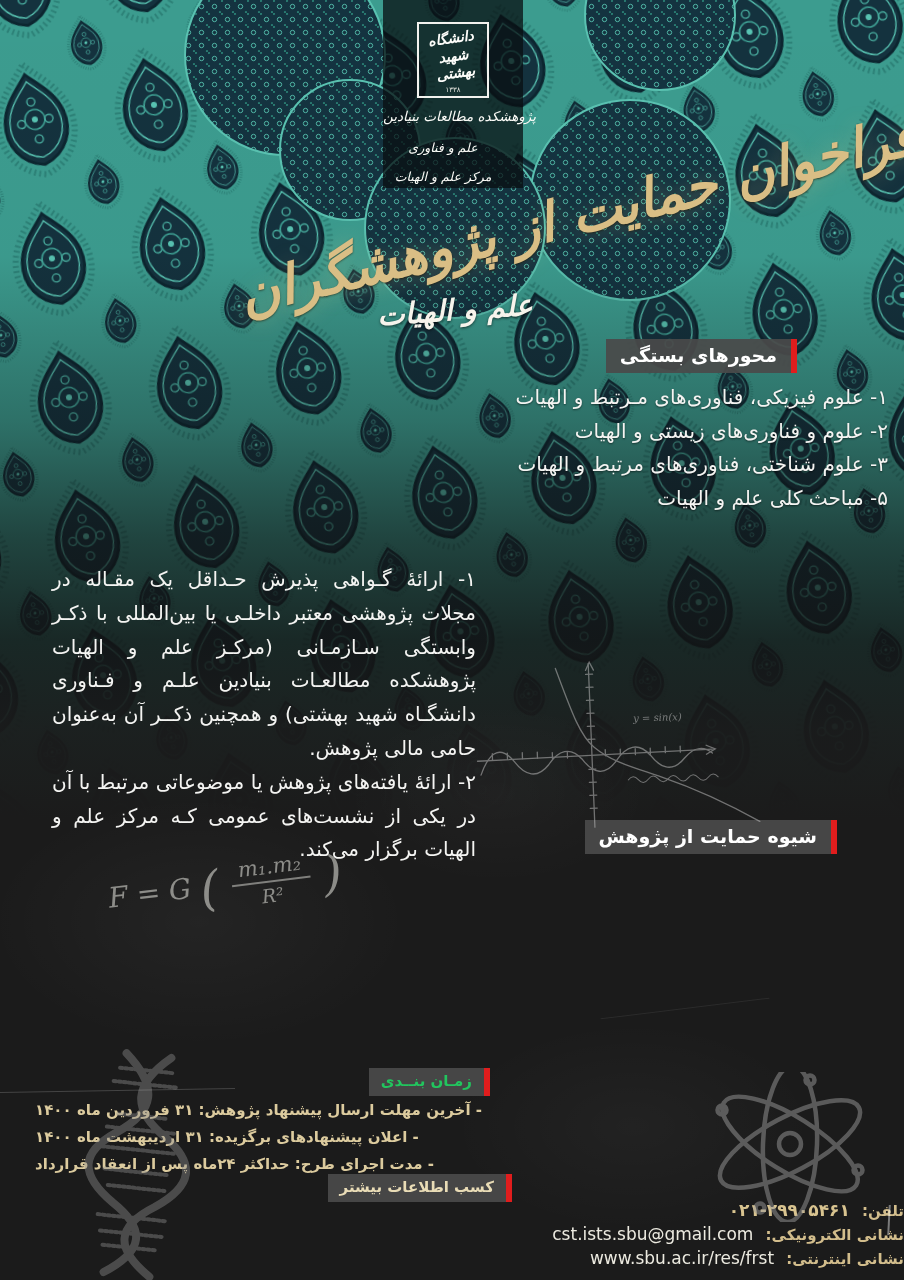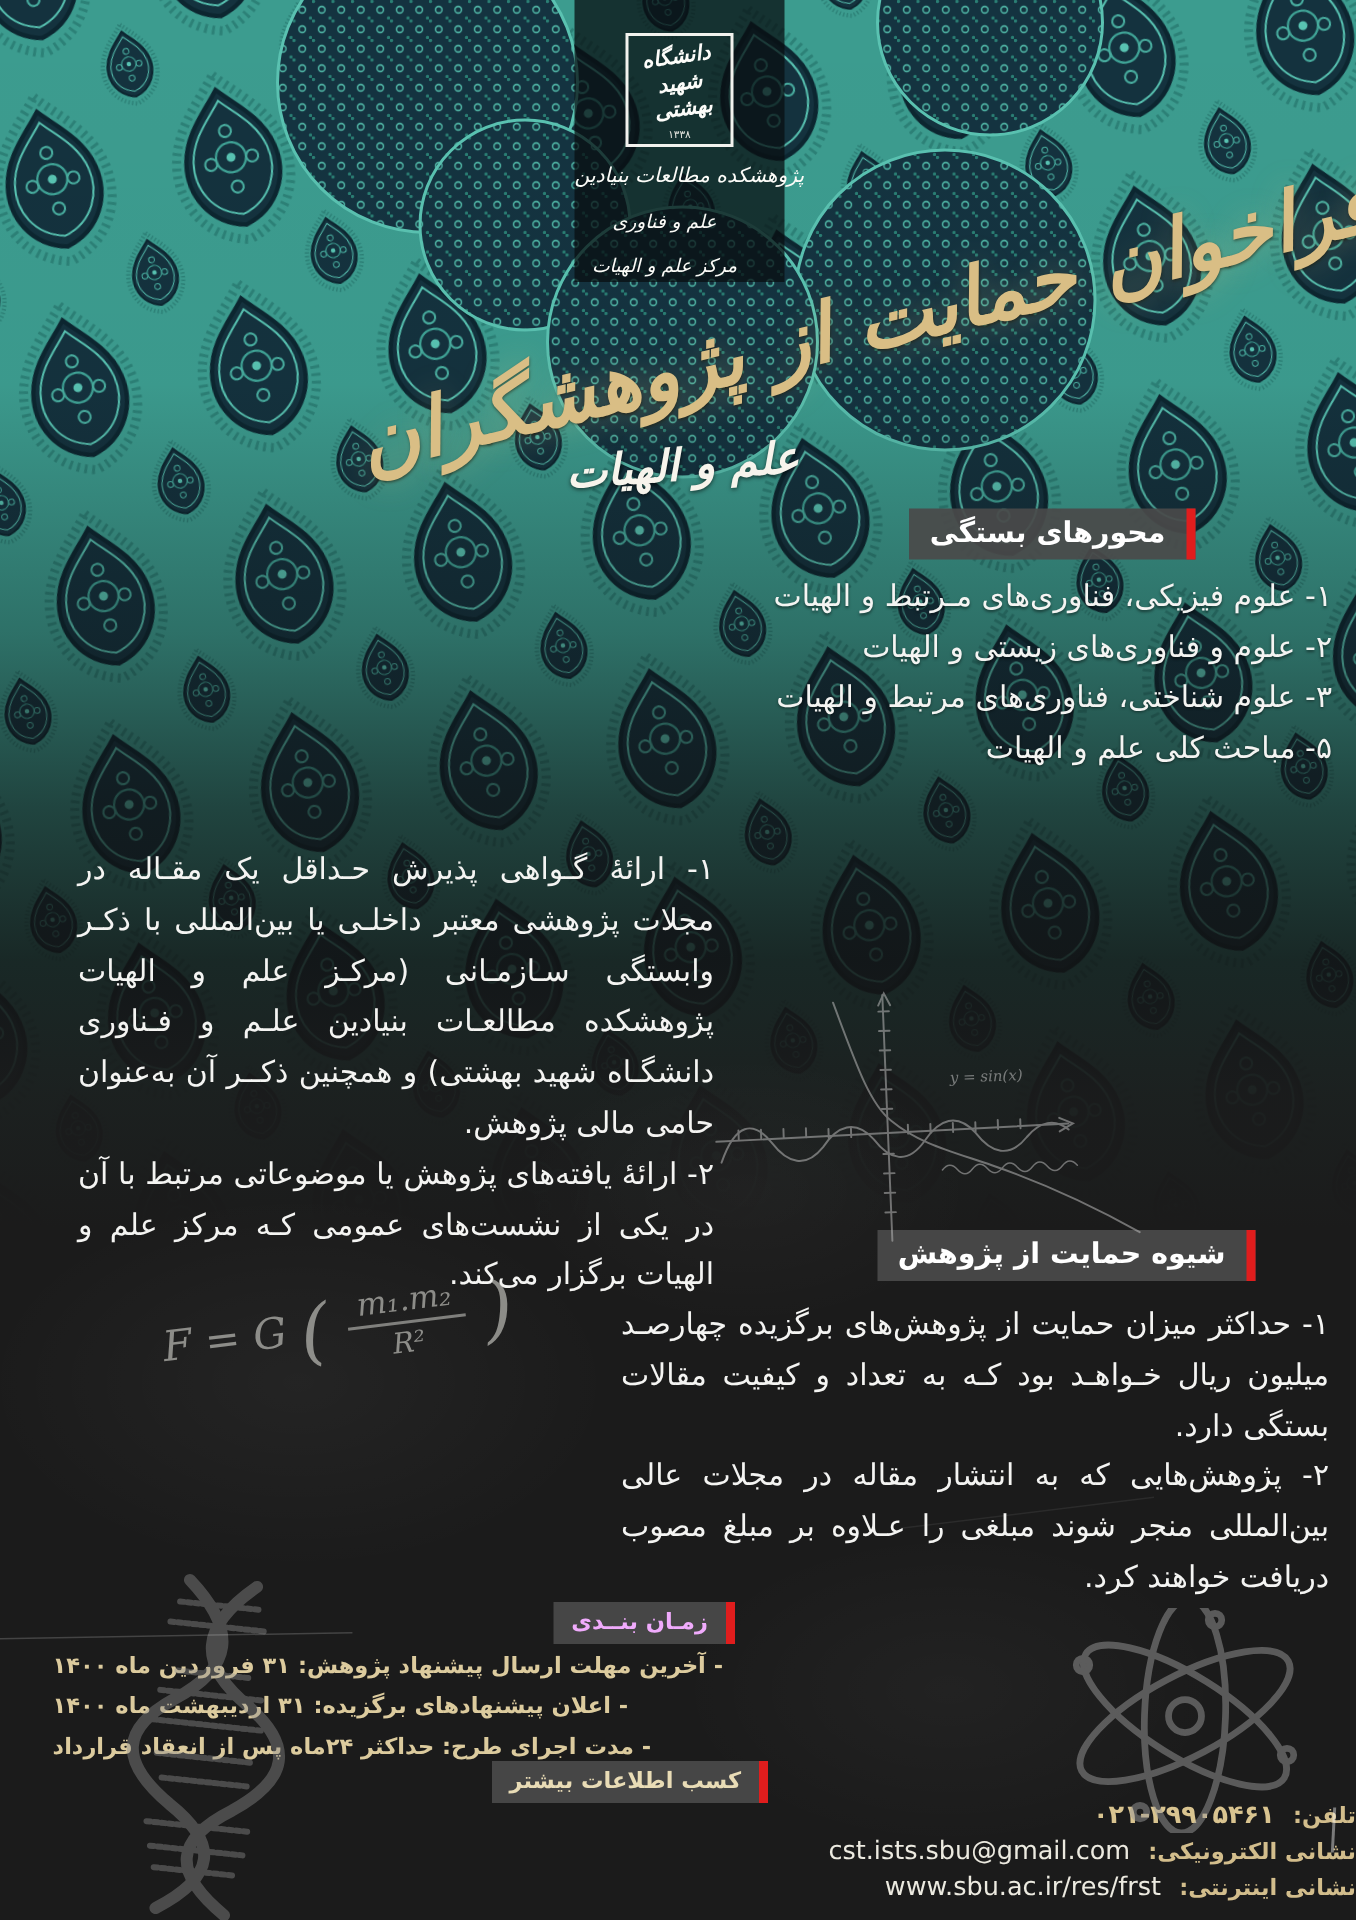--- a/index.html
+++ b/index.html
@@ -39,21 +39,21 @@
          transform:rotate(-4deg);font:italic 700 29px "DejaVu Serif",serif;color:#f7f4ec;
          text-shadow:0 1px 3px rgba(0,0,0,0.6);}
 
   .sec-head{position:absolute;background:rgba(74,74,74,0.92);color:#fff;direction:rtl;
             font-weight:700;font-size:19px;padding:5px 14px 7px 14px;padding-right:20px;
             white-space:nowrap;}
   .sec-head .bar{position:absolute;right:0;top:0;bottom:0;width:6px;background:#e01d1d;}
   .h-topics{right:107px;top:339px;}
   .h-oblig{right:429px;top:521px;}
   .h-support{right:67px;top:820px;}
-  .h-schedule{right:414px;top:1068px;font-size:15px;color:#f0abfc;padding:4px 12px 6px;padding-right:18px;}
+  .h-schedule{right:414px;top:1068px;font-size:15px;color:#22c55e;padding:4px 12px 6px;padding-right:18px;}
   .h-info{right:392px;top:1174px;font-size:15px;color:#e9dcb6;padding:4px 12px 6px;padding-right:18px;}
 
   .topics{position:absolute;right:16px;top:381px;width:620px;direction:rtl;text-align:right;
           color:#f4f4f2;font-size:20px;line-height:33.5px;text-shadow:0 1px 2px rgba(0,0,0,0.5);}
   .body-text{position:absolute;direction:rtl;text-align:justify;color:#f4f4f2;font-size:20px;
           line-height:33.8px;}
   .body-text p{margin:0;}
   .oblig{right:428px;top:563px;width:424px;}
   .support{right:18px;top:866px;width:472px;}
 
@@ -153,24 +153,20 @@
 
   <div class="body-text oblig">
     <p>۱- ارائۀ گـواهی پذیرش حـداقل یک مقـاله در مجلات پژوهشی معتبر داخلـی یا بین‌المللی با ذکـر وابستگی سـازمـانی (مرکـز علم و الهیات پژوهشکده مطالعـات بنیادین علـم و فـناوری دانشگـاه شهید بهشتی) و همچنین ذکــر آن به‌عنوان حامی مالی پژوهش.</p>
     <p>۲- ارائۀ یافته‌های پژوهش یا موضوعاتی مرتبط با آن در یکی از نشست‌های عمومی کـه مرکز علم و الهیات برگزار می‌کند.</p>
   </div>
 
   <div class="sec-head h-support">
     <i class="bar"></i>
     <span>شیوه حمایت از پژوهش</span>
   </div>
-  <div class="body-text support">
-    <p>۱- حداکثر میزان حمایت از پژوهش‌های برگزیده چهارصـد میلیون ریال خـواهـد بود کـه به تعداد و کیفیت مقالات بستگی دارد.</p>
-    <p>۲- پژوهش‌هایی که به انتشار مقاله در مجلات عالی بین‌المللی منجر شوند مبلغی را عـلاوه بر مبلغ مصوب دریافت خواهند کرد.</p>
-  </div>
 
   <div class="sec-head h-schedule">
     <i class="bar"></i>
     <span>زمـان بنــدی</span>
   </div>
   <div class="schedule">
     <div>- آخرین مهلت ارسال پیشنهاد پژوهش: ۳۱ فروردین ماه ۱۴۰۰</div>
     <div>- اعلان پیشنهادهای برگزیده: ۳۱ اردیبهشت ماه ۱۴۰۰</div>
     <div>- مدت اجرای طرح: حداکثر ۲۴ماه پس از انعقاد قرارداد</div>
   </div>

